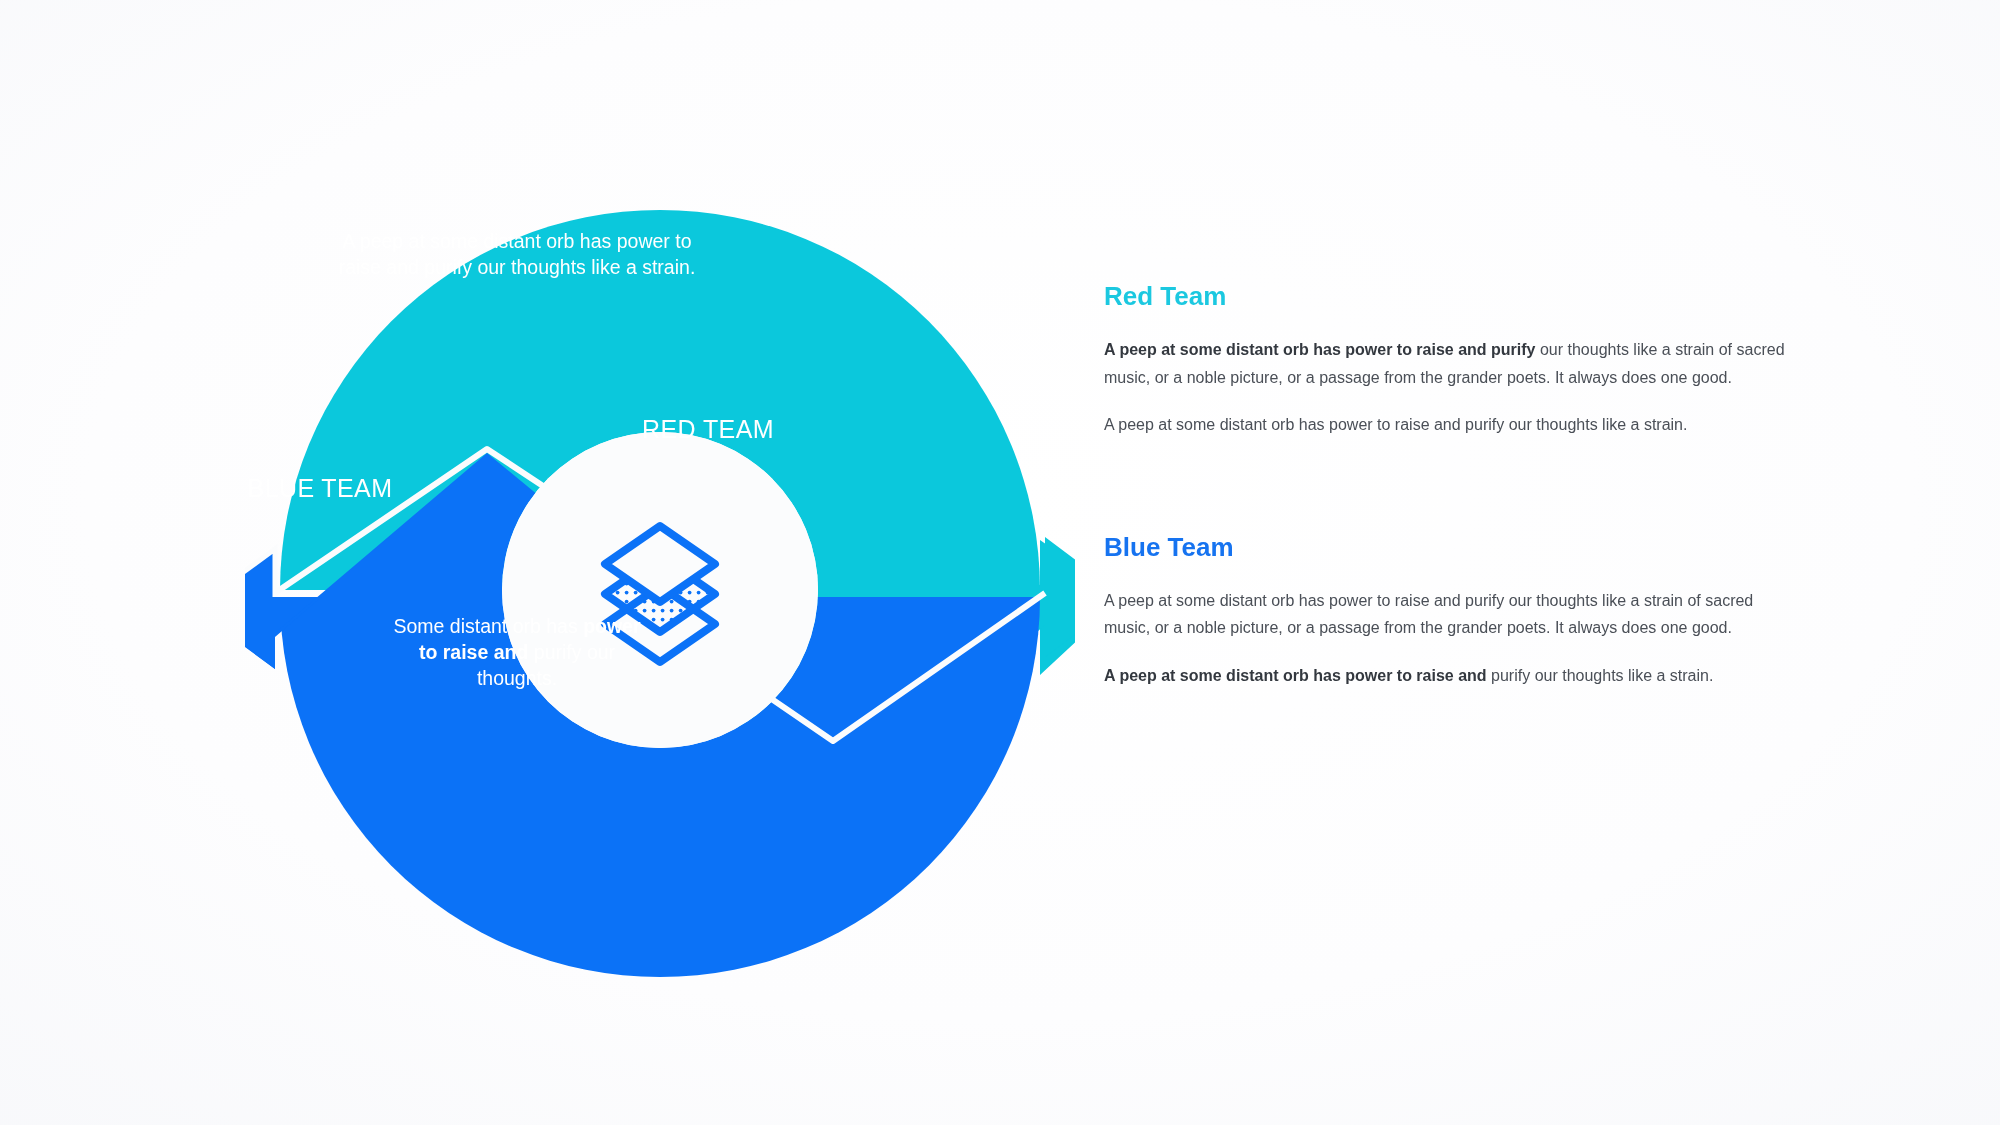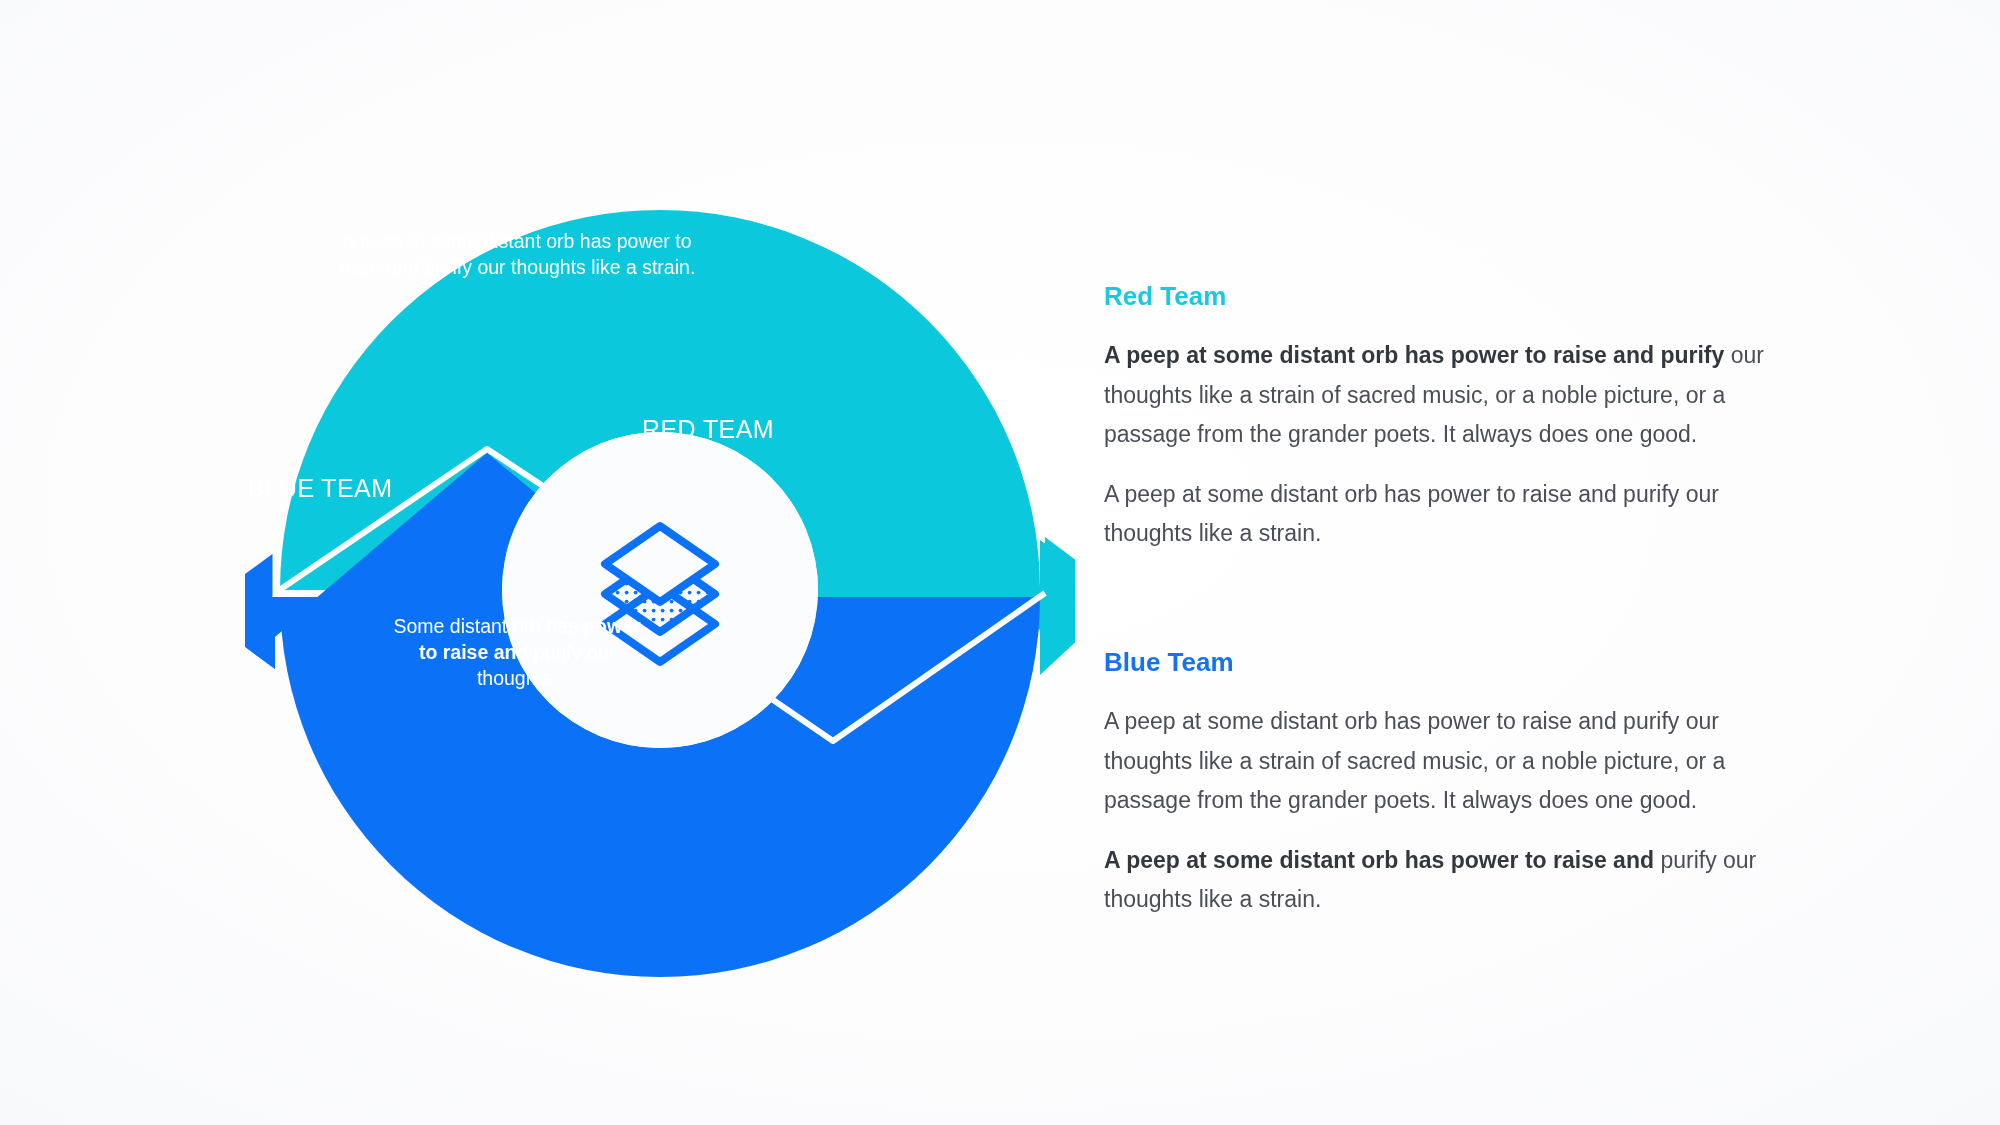--- a/index.html
+++ b/index.html
@@ -65,21 +65,21 @@
     font-size: 26px;
     font-weight: bold;
     line-height: 1.2;
   }
   .title-red  { color: #1BC8E0; }
   .title-blue { color: #1673F0; }
 
   .para {
     margin: 0 0 20px 0;
     font-family: "Liberation Sans", sans-serif;
-    font-size: 23px;
+    font-size: 16px;
     line-height: 1.72;
     color: #4a4f57;
     max-width: 690px;
   }
   .para:last-child { margin-bottom: 0; }
   .para b { font-weight: bold; color: #33383f; }
 </style>
 </head>
 <body>
 

